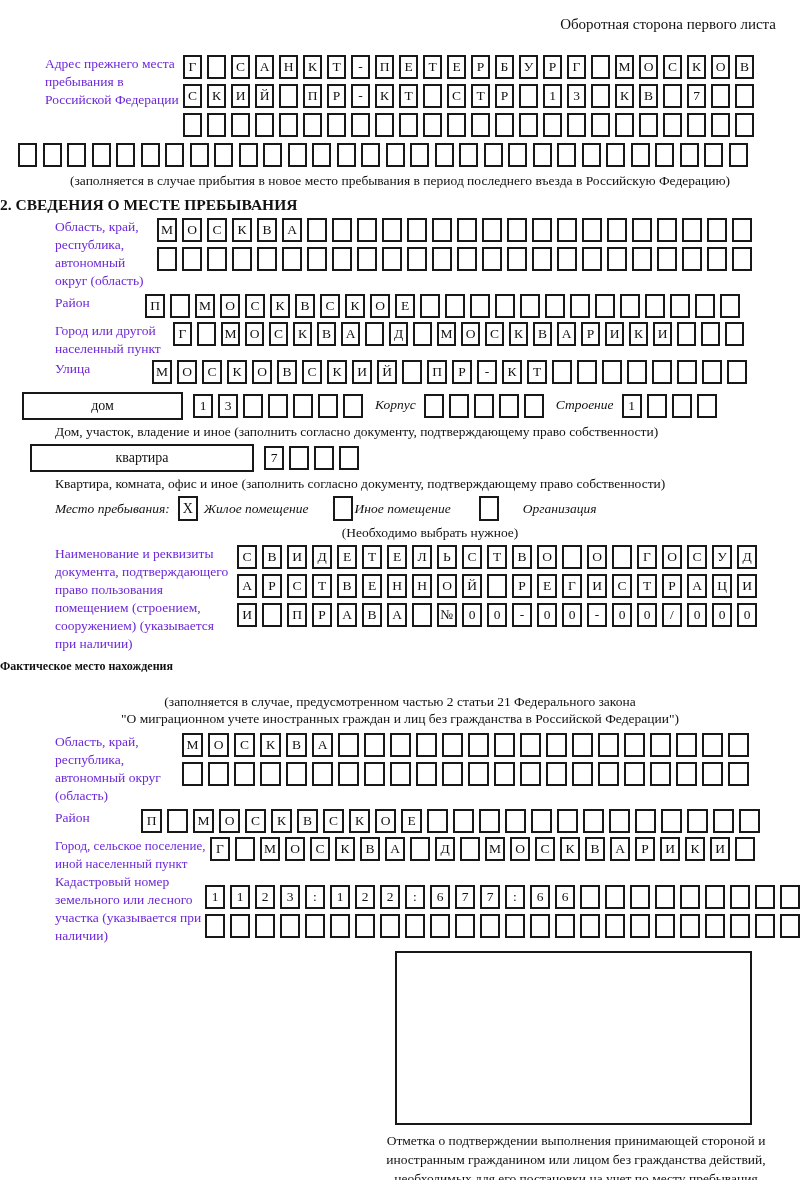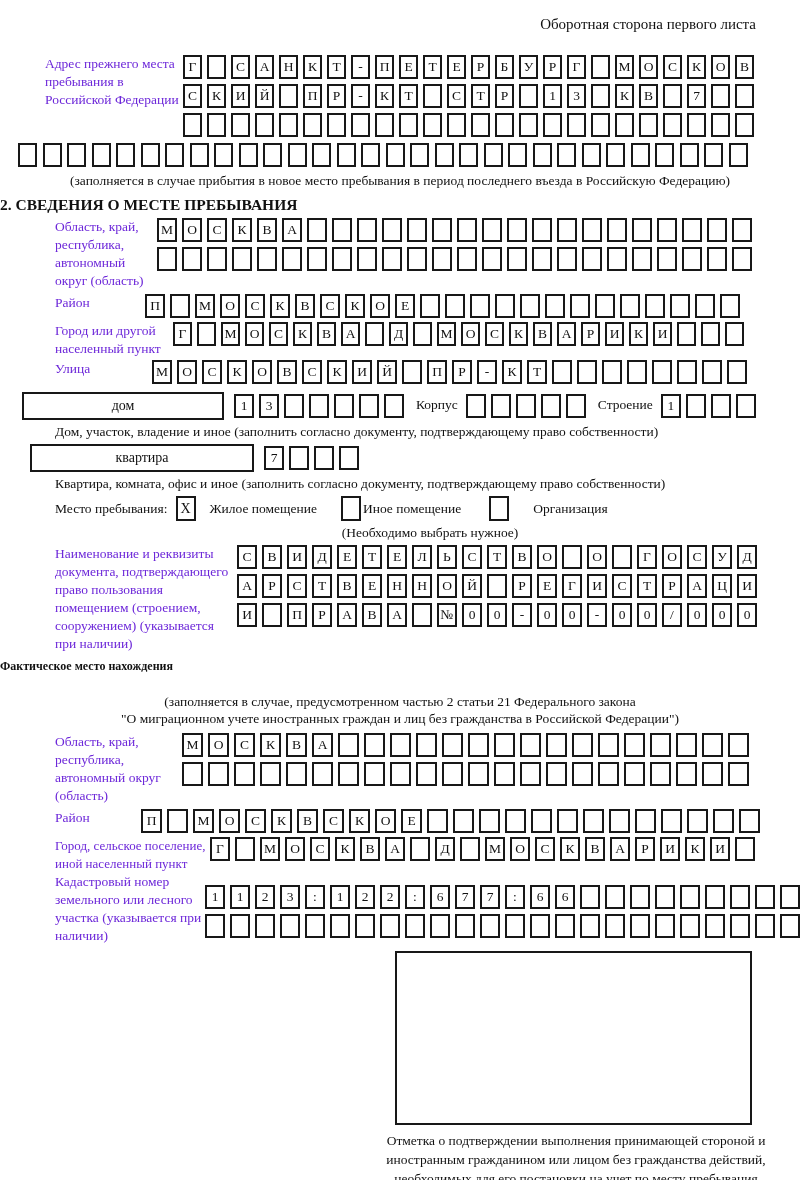--- a/index.html
+++ b/index.html
@@ -1,40 +1,40 @@
 <!DOCTYPE html>
 <html><head>
 <meta charset="utf-8">
 <style>
   html,body{margin:0;padding:0;background:#fff;}
   .page{
     position:relative;width:800px;height:1180px;background:#fff;
     font-family:"Liberation Serif",serif;color:#111;overflow:hidden;
   }
-  .hdr{padding-top:16px;padding-right:44px;text-align:right;font-size:15px;}
+  .hdr{padding-top:16px;padding-right:24px;text-align:right;font-size:15px;}
   .lbl{font-size:13.5px;line-height:18px;color:#6d28d9;flex:none;}
   .note{font-size:13.5px;line-height:17px;color:#111;}
   .note-c{text-align:center;}
   .sec-title{text-align:left;font-weight:bold;font-size:15.5px;margin-top:7px;}
   .frow{display:flex;align-items:flex-start;}
   .rows{display:flex;flex-direction:column;gap:5px;flex:none;}
   .cells{display:flex;gap:5px;flex:none;}
   .cells.g55{gap:5.5px;}
   .cell{
     box-sizing:border-box;flex:none;width:20px;height:24px;
     border:2px solid #181818;display:flex;align-items:center;justify-content:center;
     font-size:13.5px;background:#fff;
   }
   .w19 .cell{width:19px;}
   .w21 .cell{width:21px;}
   .fieldbox{
     box-sizing:border-box;height:28px;border:2px solid #181818;
     text-align:center;font-size:14px;line-height:24px;flex:none;background:#fff;
   }
-  .inl{font-size:13.5px;line-height:26px;flex:none;}
+  .inl{font-size:13.5px;line-height:26px;flex:none;font-style:italic;}
   .chk{
     box-sizing:border-box;flex:none;width:20px;height:25px;border:2px solid #181818;
     text-align:center;font-size:14px;line-height:21px;background:#fff;
   }
   .stamp-box{box-sizing:border-box;margin-left:395px;width:357px;height:174px;border:2px solid #181818;background:#fff;}
   .stamp-cap{margin-left:383px;width:386px;text-align:center;font-size:13.5px;line-height:19px;margin-top:6px;}
 </style>
 </head>
 <body>
 
@@ -303,21 +303,21 @@
         <span class="cell"></span>
         <span class="cell"></span>
         <span class="cell"></span>
         <span class="cell"></span>
         <span class="cell"></span>
         <span class="cell"></span>
       </div>
   </div>
 
   <div class="frow" style="margin-left:22px;margin-top:8px">
-    <div class="fieldbox" style="width:202px">дом</div>
+    <div class="fieldbox" style="width:161px">дом</div>
     <div class="cells" style="margin-left:10px;margin-top:2px">
         <span class="cell">1</span>
         <span class="cell">3</span>
         <span class="cell"></span>
         <span class="cell"></span>
         <span class="cell"></span>
         <span class="cell"></span>
         <span class="cell"></span>
       </div>
     <div class="inl" style="margin-left:12px">Корпус</div>
@@ -345,21 +345,21 @@
         <span class="cell"></span>
         <span class="cell"></span>
         <span class="cell"></span>
       </div>
   </div>
   <div class="note" style="margin-left:55px;margin-top:3px">Квартира, комната, офис и иное (заполнить согласно документу, подтверждающему право собственности)</div>
 
   <div class="frow" style="margin-left:55px;margin-top:4px">
     <div class="inl">Место пребывания:</div>
     <div class="chk" style="margin-left:8px">X</div>
-    <div class="inl" style="margin-left:14px">Жилое помещение</div>
+    <div class="inl" style="margin-left:6px">Жилое помещение</div>
     <div class="chk" style="margin-left:24px"></div>
     <div class="inl" style="margin-left:2px">Иное помещение</div>
     <div class="chk" style="margin-left:28px"></div>
     <div class="inl" style="margin-left:24px">Организация</div>
   </div>
   <div class="note note-c" style="padding-left:60px;margin-top:2px">(Необходимо выбрать нужное)</div>
 
   <div class="frow" style="margin-left:55px;margin-top:4px">
     <div class="lbl" style="width:182px">Наименование и реквизиты документа, подтверждающего право пользования помещением (строением, сооружением) (указывается при наличии)</div>
     <div class="rows">

